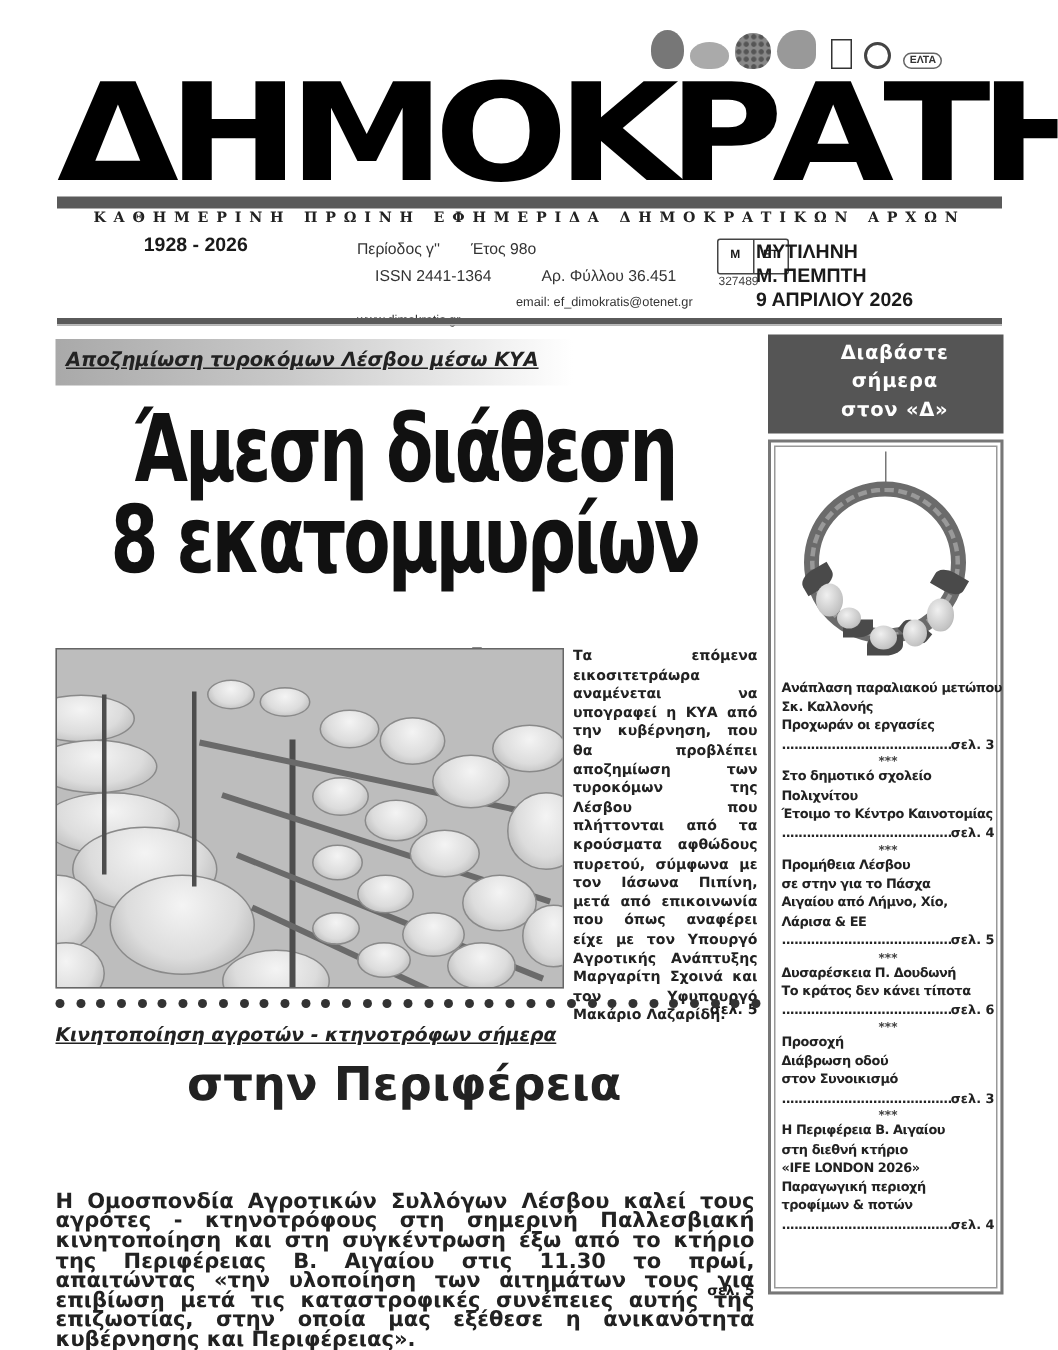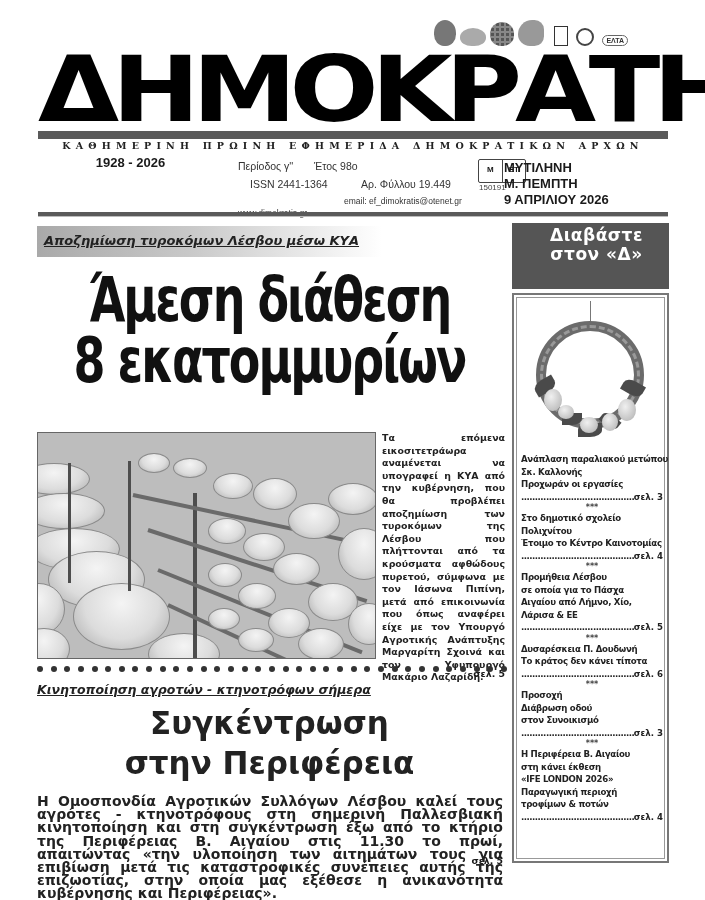--- a/index.html
+++ b/index.html
@@ -52,21 +52,21 @@
   .dots { position:absolute; left:37px; top:664px; width:470px; height:10px; display:flex; justify-content:space-between; align-items:center; }
   .dots i { display:block; width:6px; height:6px; border-radius:50%; background:#333; }
 
   
   .kicker2 { position:absolute; left:37px; top:682px; font-family:"DejaVu Sans", sans-serif; font-size:12.5px; font-style:italic; font-weight:bold; text-decoration:underline; color:#222; white-space:nowrap; }
   .headline2 { position:absolute; left:37px; top:703px; width:465px; text-align:center; font-family:"DejaVu Sans", sans-serif; font-weight:bold; color:#222; font-size:31px; line-height:40px; }
   .body2 { position:absolute; left:37px; top:795px; width:466px; font-family:"DejaVu Sans", sans-serif; font-size:14px; font-weight:bold; line-height:13.2px; text-align:justify; color:#222; }
   .ref2 { position:absolute; left:37px; top:855px; width:466px; text-align:right; font-family:"DejaVu Sans", sans-serif; font-size:9.3px; font-weight:bold; }
 
   
-  .side-head { position:absolute; left:512px; top:223px; width:157px; height:66px; background:#555555; color:#fff; text-align:center; font-family:"DejaVu Sans", sans-serif; font-weight:bold; font-size:17px; line-height:19px; padding-top:3px; box-sizing:border-box; letter-spacing:0.5px;padding-left:12px; }
+  .side-head { position:absolute; left:512px; top:223px; width:157px; height:66px; background:#555555; color:#fff; text-align:center; font-family:"DejaVu Sans", sans-serif; font-weight:bold; font-size:13px; line-height:19px; padding-top:3px; box-sizing:border-box; letter-spacing:0.5px;padding-left:12px; }
   .side-box { position:absolute; left:512px; top:293px; width:157px; height:570px; border:2px solid #777; box-sizing:border-box; box-shadow:inset 0 0 0 2px #fff, inset 0 0 0 3px #999; }
   .wreath { position:absolute; left:8px; top:6px; width:138px; height:142px; }
   .wreath .hook { position:absolute; left:68px; top:0; width:1px; height:22px; background:#777; }
   .wreath .ring { position:absolute; left:14px; top:20px; width:108px; height:108px; border-radius:50%; border:10px solid #6b6b6b; box-sizing:border-box; background:transparent; }
   .wreath .ring2 { position:absolute; left:18px; top:24px; width:100px; height:100px; border-radius:50%; border:3px dashed #999; box-sizing:border-box; }
   .wreath .egg2 { position:absolute; border-radius:50%; background:radial-gradient(ellipse at 40% 35%, #f0f0f0, #c2c2c2 70%, #8c8c8c); }
   .wreath .leaf { position:absolute; border-radius:50% 0; background:#4a4a4a; }
 
   .side-list { position:absolute; left:7px; top:158px; width:142px; font-family:"DejaVu Sans", sans-serif; font-size:8.6px; font-weight:bold; line-height:12.5px; color:#222; }
   .side-item { margin:0; }
@@ -94,27 +94,27 @@
 <div class="tagline">ΚΑΘΗΜΕΡΙΝΗ ΠΡΩΙΝΗ ΕΦΗΜΕΡΙΔΑ ΔΗΜΟΚΡΑΤΙΚΩΝ ΑΡΧΩΝ</div>
 
 <div class="info-row">
   <div class="years">
     <div class="range">1928 - 2026</div>
   </div>
   <div class="meta" style="left:200px;top:4px;">Περίοδος γ'' </div>
   <div class="meta" style="left:276px;top:4px;">Έτος 98ο</div>
   <div class="meta" style="left:212px;top:22px;text-align:right;">ISSN 2441-1364</div>
   <div class="meta sm" style="left:200px;top:52px;text-align:right;">www.dimokratis.gr</div>
-  <div class="meta" style="left:323px;top:22px;">Αρ. Φύλλου 19.449</div>
+  <div class="meta" style="left:323px;top:22px;">Αρ. Φύλλου 36.451</div>
   <div class="meta sm" style="left:306px;top:40px;">email: ef_dimokratis@otenet.gr</div>
   <div class="met-logo">
     <span>Μ</span>
     <span>ΕΤ</span>
   </div>
-  <div class="met-num">150191</div>
+  <div class="met-num">327489</div>
   <div class="city">
     <div>ΜΥΤΙΛΗΝΗ</div>
     <div>Μ. ΠΕΜΠΤΗ</div>
     <div>9 ΑΠΡΙΛΙΟΥ 2026</div>
   </div>
 </div>
 <div class="rule-bottom"></div>
 
 <div class="kicker1">
   <span>Αποζημίωση τυροκόμων Λέσβου μέσω ΚΥΑ</span>
@@ -199,28 +199,28 @@
     <i></i>
     <i></i>
     <i></i>
     <i></i>
     <i></i>
     <i></i>
 </div>
 
 <div class="kicker2">Κινητοποίηση αγροτών - κτηνοτρόφων σήμερα</div>
 <div class="headline2">
-  <div>Συγκέντρωση</div>
   <div>στην Περιφέρεια</div>
 </div>
 <div class="body2">Η Ομοσπονδία Αγροτικών Συλλόγων Λέσβου καλεί τους αγρότες - κτηνοτρόφους στη σημερινή Παλλεσβιακή κινητοποίηση και στη συγκέντρωση έξω από το κτήριο της Περιφέρειας Β. Αιγαίου στις 11.30 το πρωί, απαιτώντας «την υλοποίηση των αιτημάτων τους για επιβίωση μετά τις καταστροφικές συνέπειες αυτής της επιζωοτίας, στην οποία μας εξέθεσε η ανικανότητα κυβέρνησης και Περιφέρειας».</div>
 <div class="ref2">σελ. 5</div>
 
 <div class="side-head">
   <div>Διαβάστε</div>
+  <div>σήμερα</div>
   <div>στον «Δ»</div>
 </div>
 
 <div class="side-box">
   <div class="wreath">
     <div class="hook"></div>
     <div class="ring"></div>
     <div class="ring2"></div>
     <div class="leaf" style="left:12px;top:78px;width:22px;height:14px;transform:rotate(-30deg);"></div>
     <div class="leaf" style="left:100px;top:80px;width:22px;height:14px;transform:rotate(30deg);"></div>
@@ -252,21 +252,21 @@
       <span class="t">Έτοιμο το Κέντρο Καινοτομίας</span>
       <span class="ref">
           <span class="dotfill">..............................................................</span>
           <span>σελ. 4</span>
         </span>
     </div>
     <div class="side-sep">***</div>
 
     <div class="side-item">
       <span class="t">Προμήθεια Λέσβου</span>
-      <span class="t">σε οποία για το Πάσχα</span>
+      <span class="t">σε στην για το Πάσχα</span>
       <span class="t">Αιγαίου από Λήμνο, Χίο,</span>
       <span class="t">Λάρισα &amp; ΕΕ</span>
       <span class="ref">
           <span class="dotfill">..............................................................</span>
           <span>σελ. 5</span>
         </span>
     </div>
     <div class="side-sep">***</div>
 
     <div class="side-item">
@@ -285,21 +285,21 @@
       <span class="t">στον Συνοικισμό</span>
       <span class="ref">
           <span class="dotfill">..............................................................</span>
           <span>σελ. 3</span>
         </span>
     </div>
     <div class="side-sep">***</div>
 
     <div class="side-item">
       <span class="t">Η Περιφέρεια Β. Αιγαίου</span>
-      <span class="t">στη κάνει έκθεση</span>
+      <span class="t">στη διεθνή κτήριο</span>
       <span class="t">«IFE LONDON 2026»</span>
       <span class="t">Παραγωγική περιοχή</span>
       <span class="t">τροφίμων &amp; ποτών</span>
       <span class="ref">
           <span class="dotfill">..............................................................</span>
           <span>σελ. 4</span>
         </span>
     </div>
   </div>
 </div>

